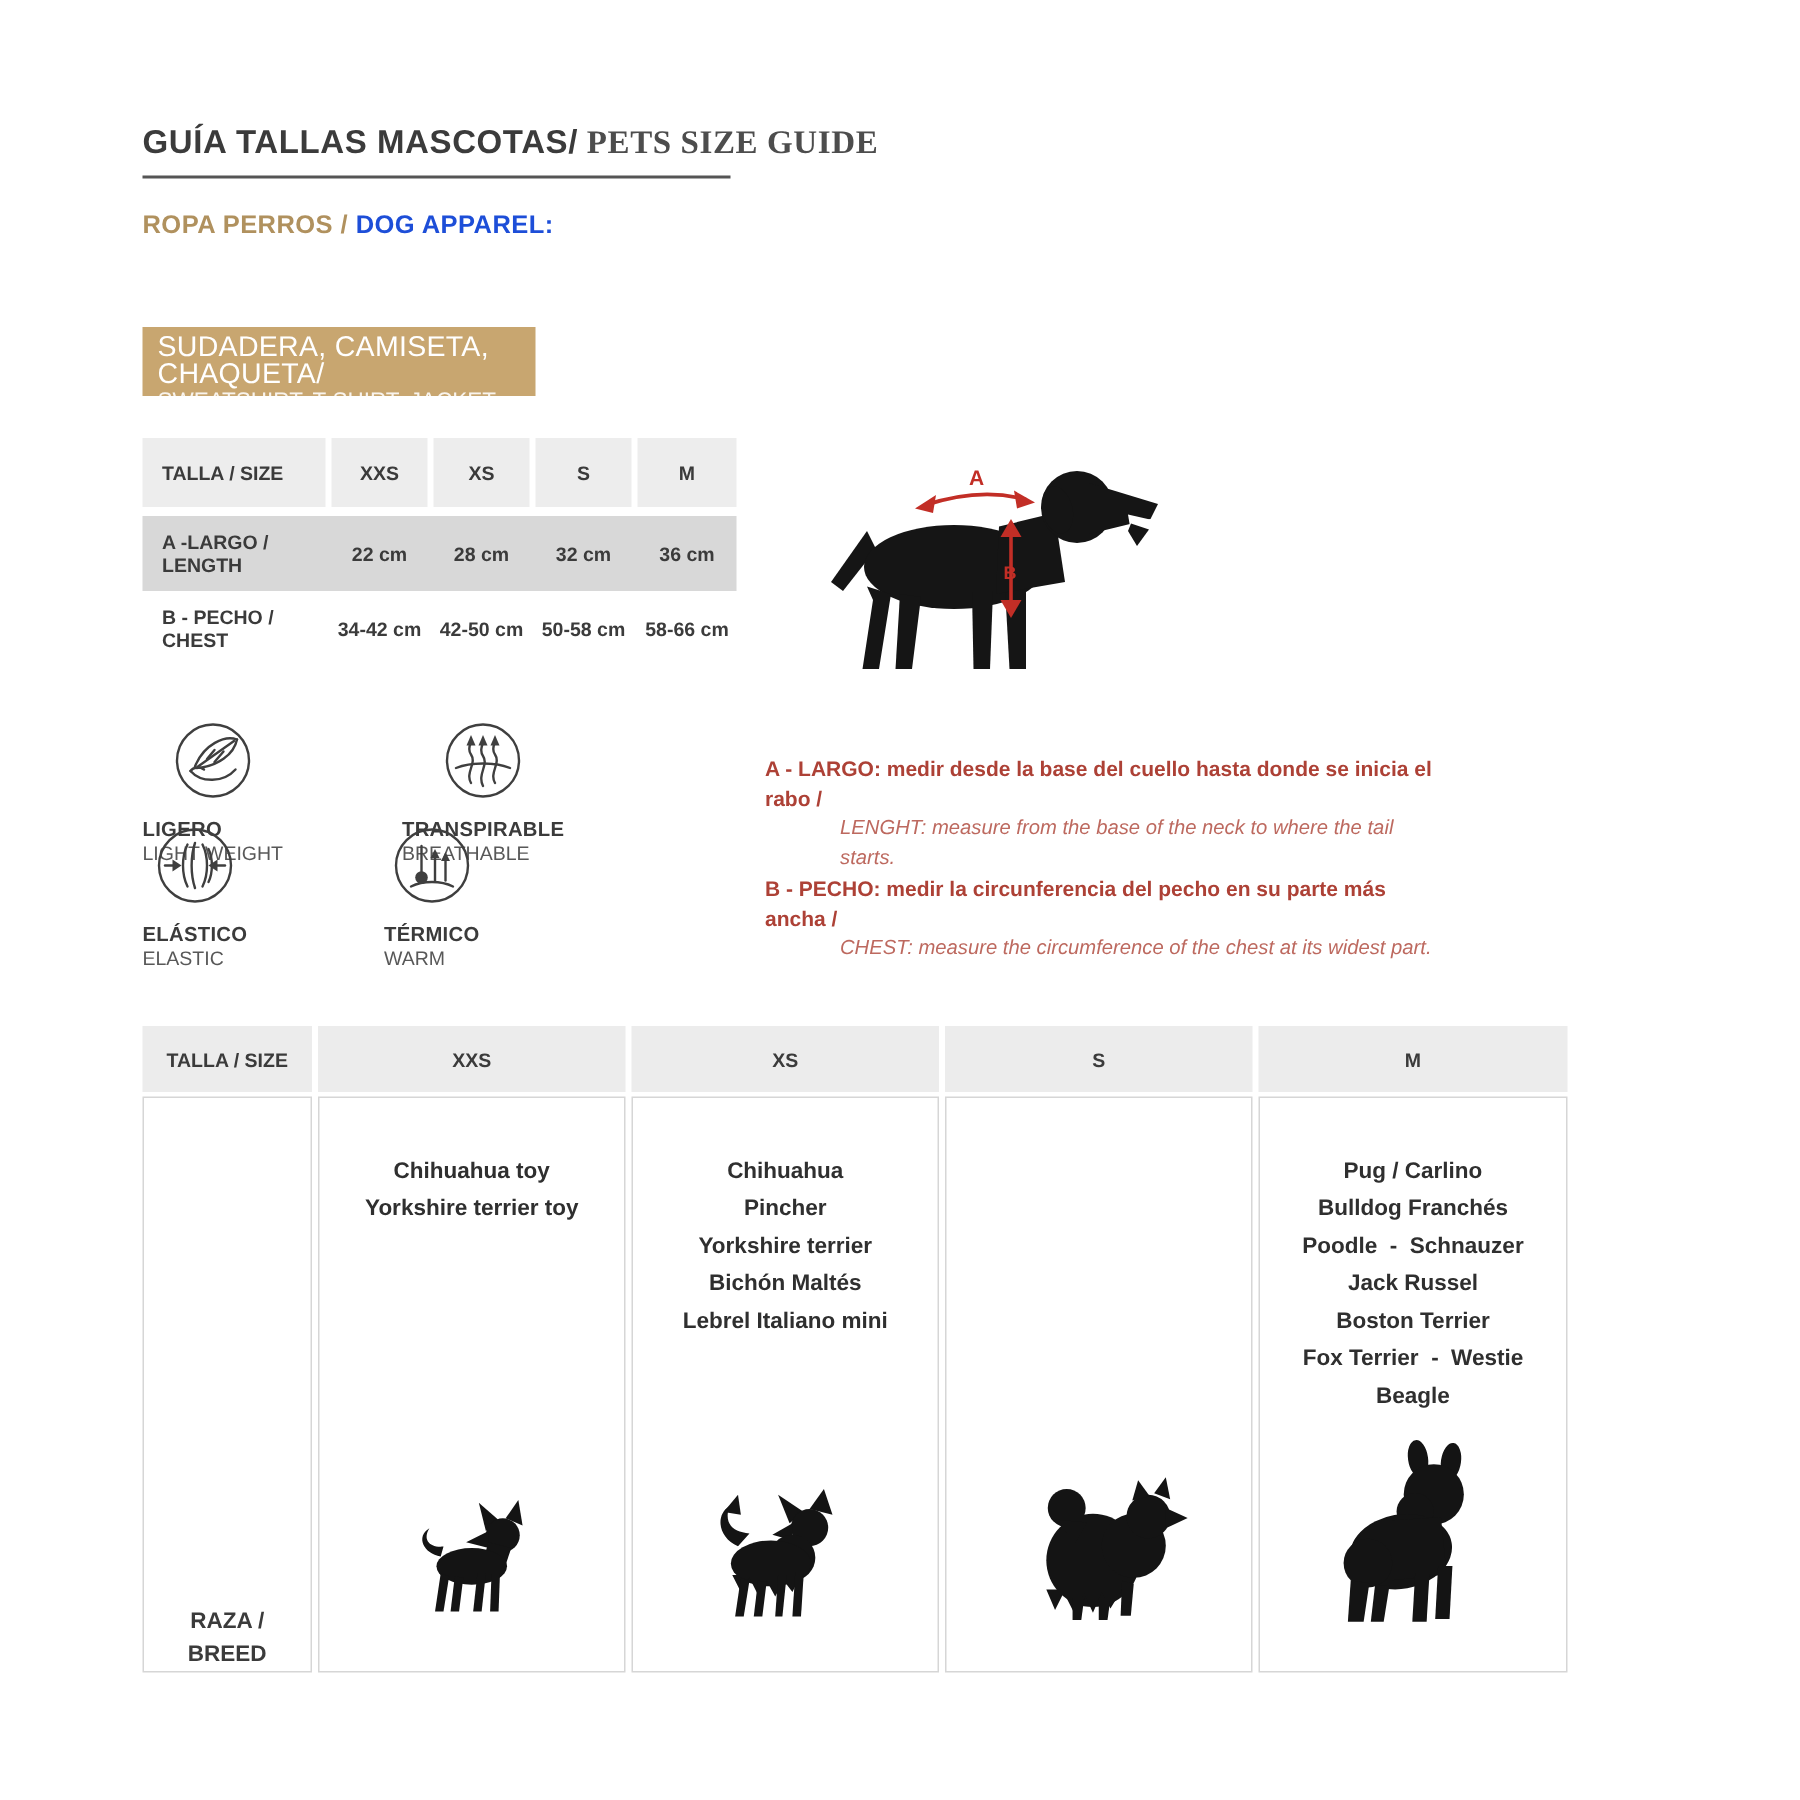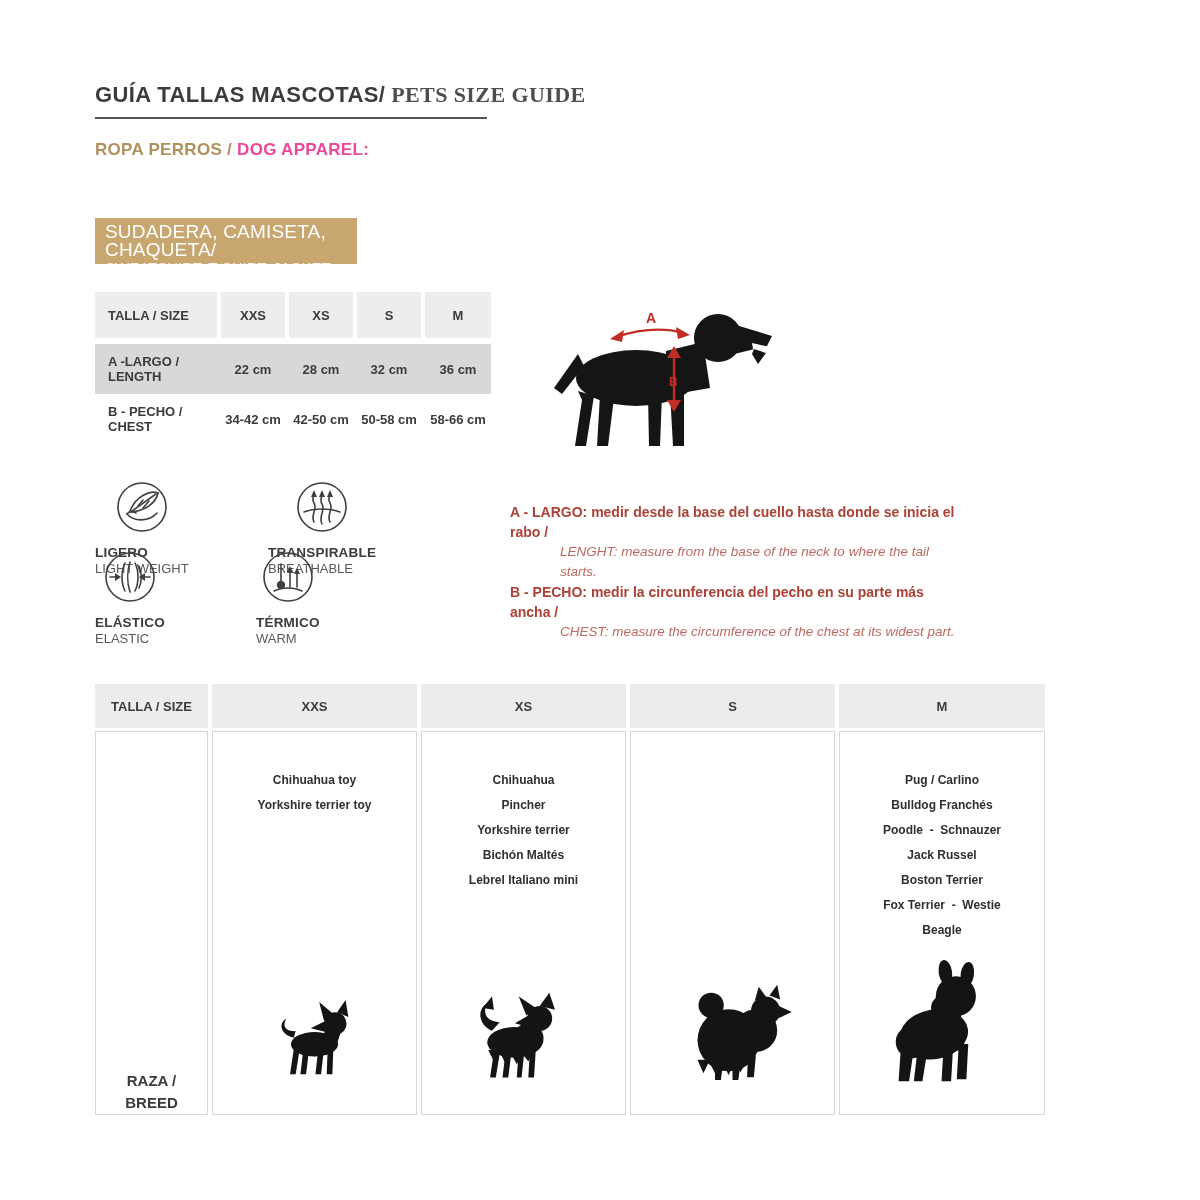--- a/index.html
+++ b/index.html
@@ -11,21 +11,21 @@
   .abs { position:absolute; }
 
   
   .page-title { left:95px; top:82px; font-size:22px; font-weight:bold; letter-spacing:.4px; }
   .page-title .en { color:#4d4d4d;font-family:Liberation Serif, serif; }
   .title-rule { left:95px; top:117px; width:392px; height:2px; background:#555; }
 
   
   .subtitle { left:95px; top:140px; font-size:17px; font-weight:bold; letter-spacing:.3px; }
   .subtitle .es { color:#b0915e; }
-  .subtitle .en { color:#ec4899; }
+  .subtitle .en { color:#1d4ed8; }
 
   
   .category-box { left:95px; top:218px; width:262px; height:46px; background:#c8a670;
     color:#fff; padding:5px 10px; line-height:18px; }
   .category-box .l1 { font-size:19px; font-weight:normal; letter-spacing:.2px; }
   .category-box .l2 { font-size:15px; color:rgba(255,255,255,.88); }
 
   
   .size-table { left:95px; top:292px; width:396px; font-size:13px; font-weight:bold; }
   .st-row { display:flex; align-items:center; }
@@ -61,21 +61,21 @@
   .bt-header { display:flex; height:44px; }
   .bt-hcell { background:#ececec; display:flex; align-items:center; justify-content:center;
     font-size:13px; font-weight:bold; }
   .bt-hcell.b0 { justify-content:center; }
   .b0 { width:113px; } .bcol { width:205px; } .bcol-last { width:206px; }
   .bt-body { display:flex; margin-top:3px; height:384px; }
   .bt-cell { border:1px solid #d6d6d6; background:#fff; position:relative; }
   .bt-gap { width:4px; }
   .raza-cell { display:flex; align-items:flex-end; justify-content:center;
     font-size:15px; font-weight:bold; text-align:center; line-height:22px; }
-  .breed-list { padding-top:36px; text-align:center; font-size:12px; font-weight:bold;
+  .breed-list { padding-top:36px; text-align:center; font-size:15px; font-weight:bold;
     line-height:25px; color:#2f2f2f; }
   .dog-slot { position:absolute; left:0; right:0; bottom:30px; display:flex; justify-content:center; }
 </style>
 </head>
 <body>
 
 <div class="abs page-title">
   <span class="es">GUÍA TALLAS MASCOTAS/</span><span class="en"> PETS SIZE GUIDE</span>
 </div>
 <div class="abs title-rule"></div>

